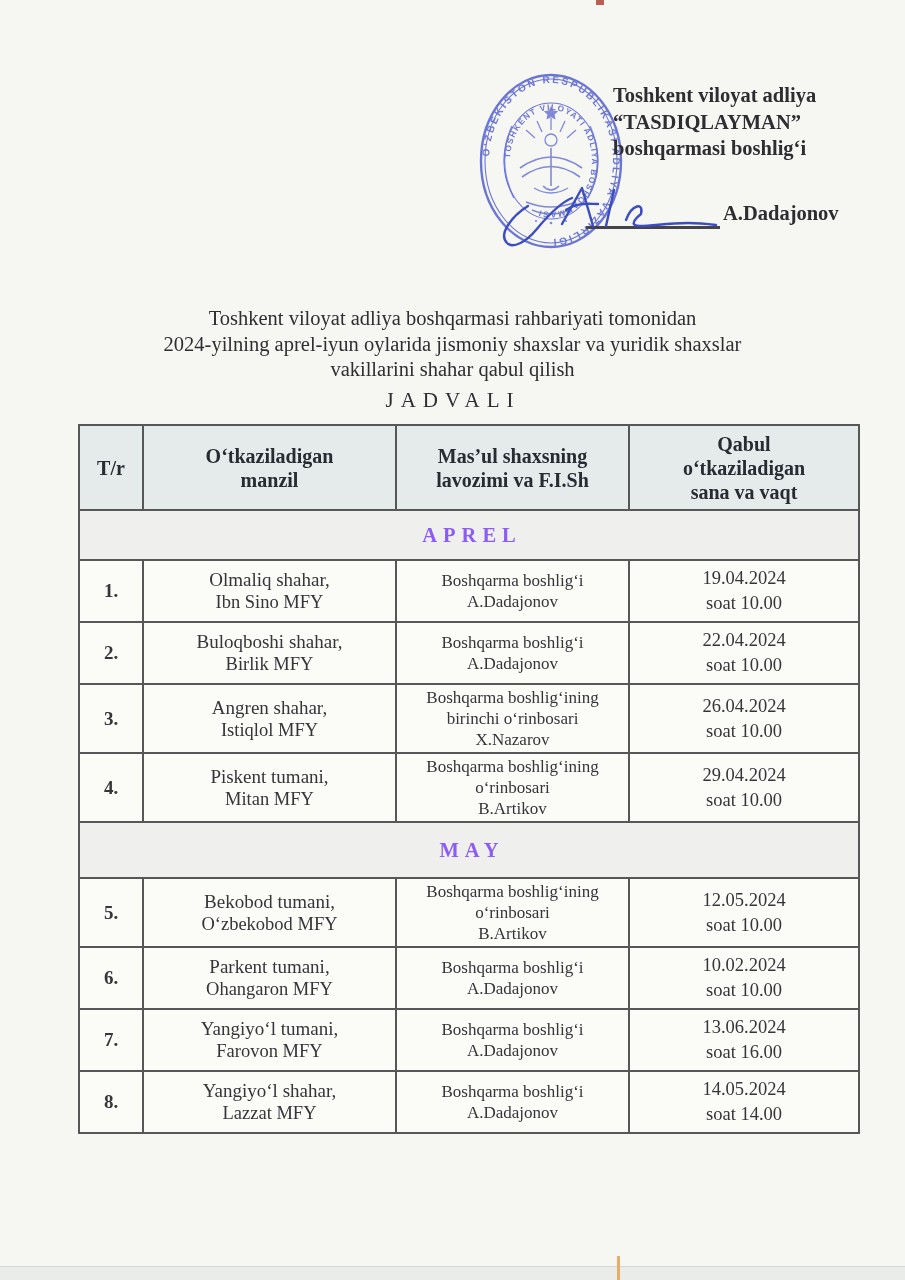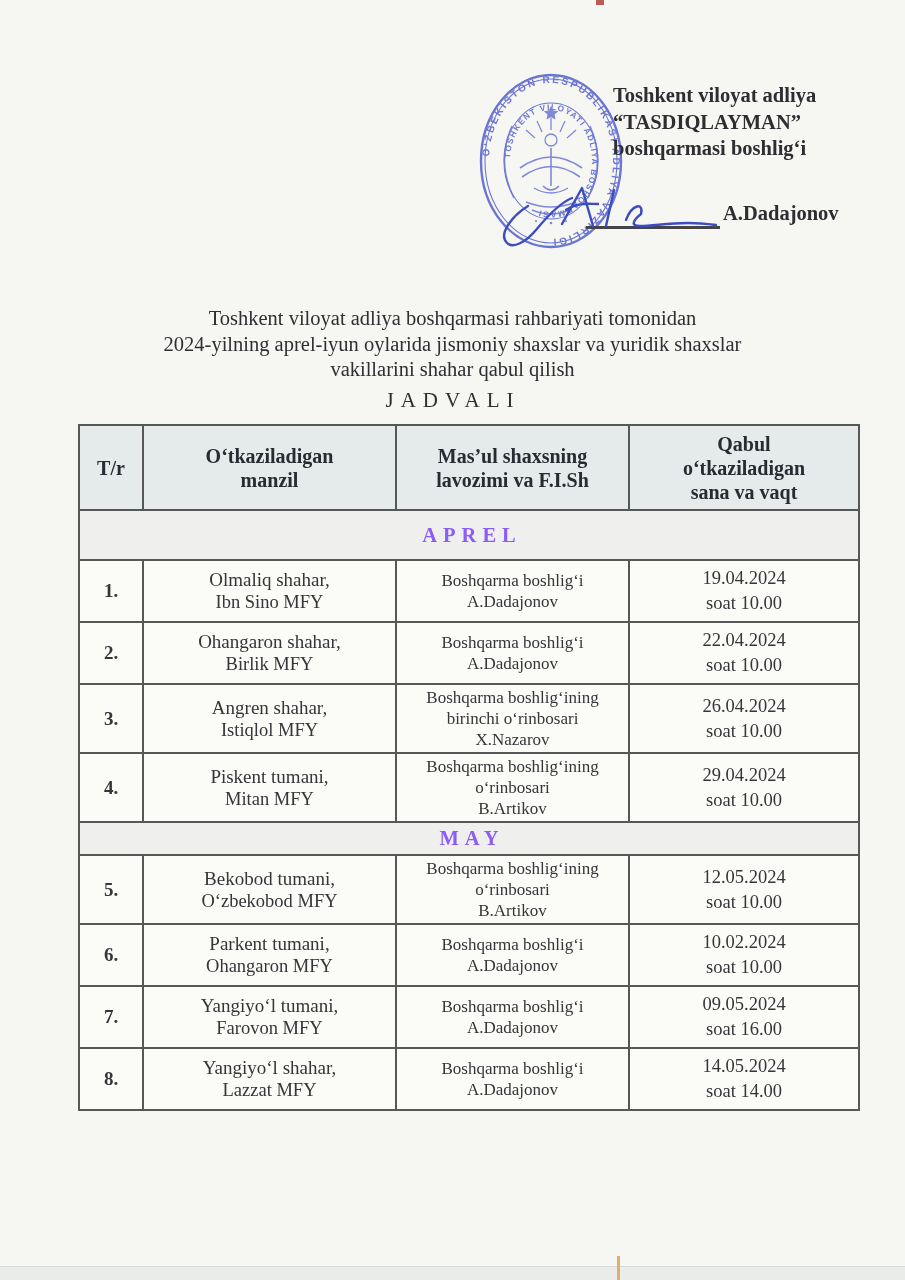--- a/index.html
+++ b/index.html
@@ -46,21 +46,21 @@
   
   .schedule{position:absolute;left:78px;top:424px;width:780px;border-collapse:collapse;
             table-layout:fixed;z-index:2;}
   .schedule th,.schedule td{border:2px solid var(--border);text-align:center;vertical-align:middle;padding:2px;}
   .schedule thead th{height:85px;background:var(--header-bg);font-weight:bold;
                      font-size:20px;line-height:24px;color:#272c33;}
   .schedule thead th span{display:block;}
   .schedule td{background:#fbfbf8;}
   .section-row td{background:var(--section-bg);height:50px;}
   .section-row .month{font-weight:bold;font-size:20.5px;letter-spacing:6px;padding-left:6px;color:#8b5cf6;}
-  .sec-1 td{height:33px;}
+  .sec-1 td{height:56px;}
   tr.reg td{height:62px;}
   tr.tall td{height:68px;}
   .cell-num{font-weight:bold;font-size:19px;}
   .place span,.official span,.when span{display:block;}
   .place .l0{font-weight:normal;font-size:19px;line-height:23px;}
   .place .l1{font-size:18.5px;line-height:23px;text-align:center;}
   .official span{font-size:17px;line-height:21px;}
   .when span{font-size:18.5px;line-height:25px;}
 </style>
 </head>
@@ -166,21 +166,21 @@
             <span>A.Dadajonov</span>
           </td>
           <td class="when">
             <span>19.04.2024</span>
             <span>soat 10.00</span>
           </td>
         </tr>
         <tr class="data-row reg">
           <td class="cell-num">2.</td>
           <td class="place">
-            <span class="l0">Ohangaron shahar,</span>
+            <span class="l0">Buloqboshi shahar,</span>
             <span class="l1">Birlik MFY</span>
           </td>
           <td class="official">
             <span>Boshqarma boshlig‘i</span>
             <span>A.Dadajonov</span>
           </td>
           <td class="when">
             <span>22.04.2024</span>
             <span>soat 10.00</span>
           </td>
@@ -255,21 +255,21 @@
           <td class="cell-num">7.</td>
           <td class="place">
             <span class="l0">Yangiyo‘l tumani,</span>
             <span class="l1">Farovon MFY</span>
           </td>
           <td class="official">
             <span>Boshqarma boshlig‘i</span>
             <span>A.Dadajonov</span>
           </td>
           <td class="when">
-            <span>09.05.2024</span>
+            <span>13.06.2024</span>
             <span>soat 16.00</span>
           </td>
         </tr>
         <tr class="data-row reg">
           <td class="cell-num">8.</td>
           <td class="place">
             <span class="l0">Yangiyo‘l shahar,</span>
             <span class="l1">Lazzat MFY</span>
           </td>
           <td class="official">

